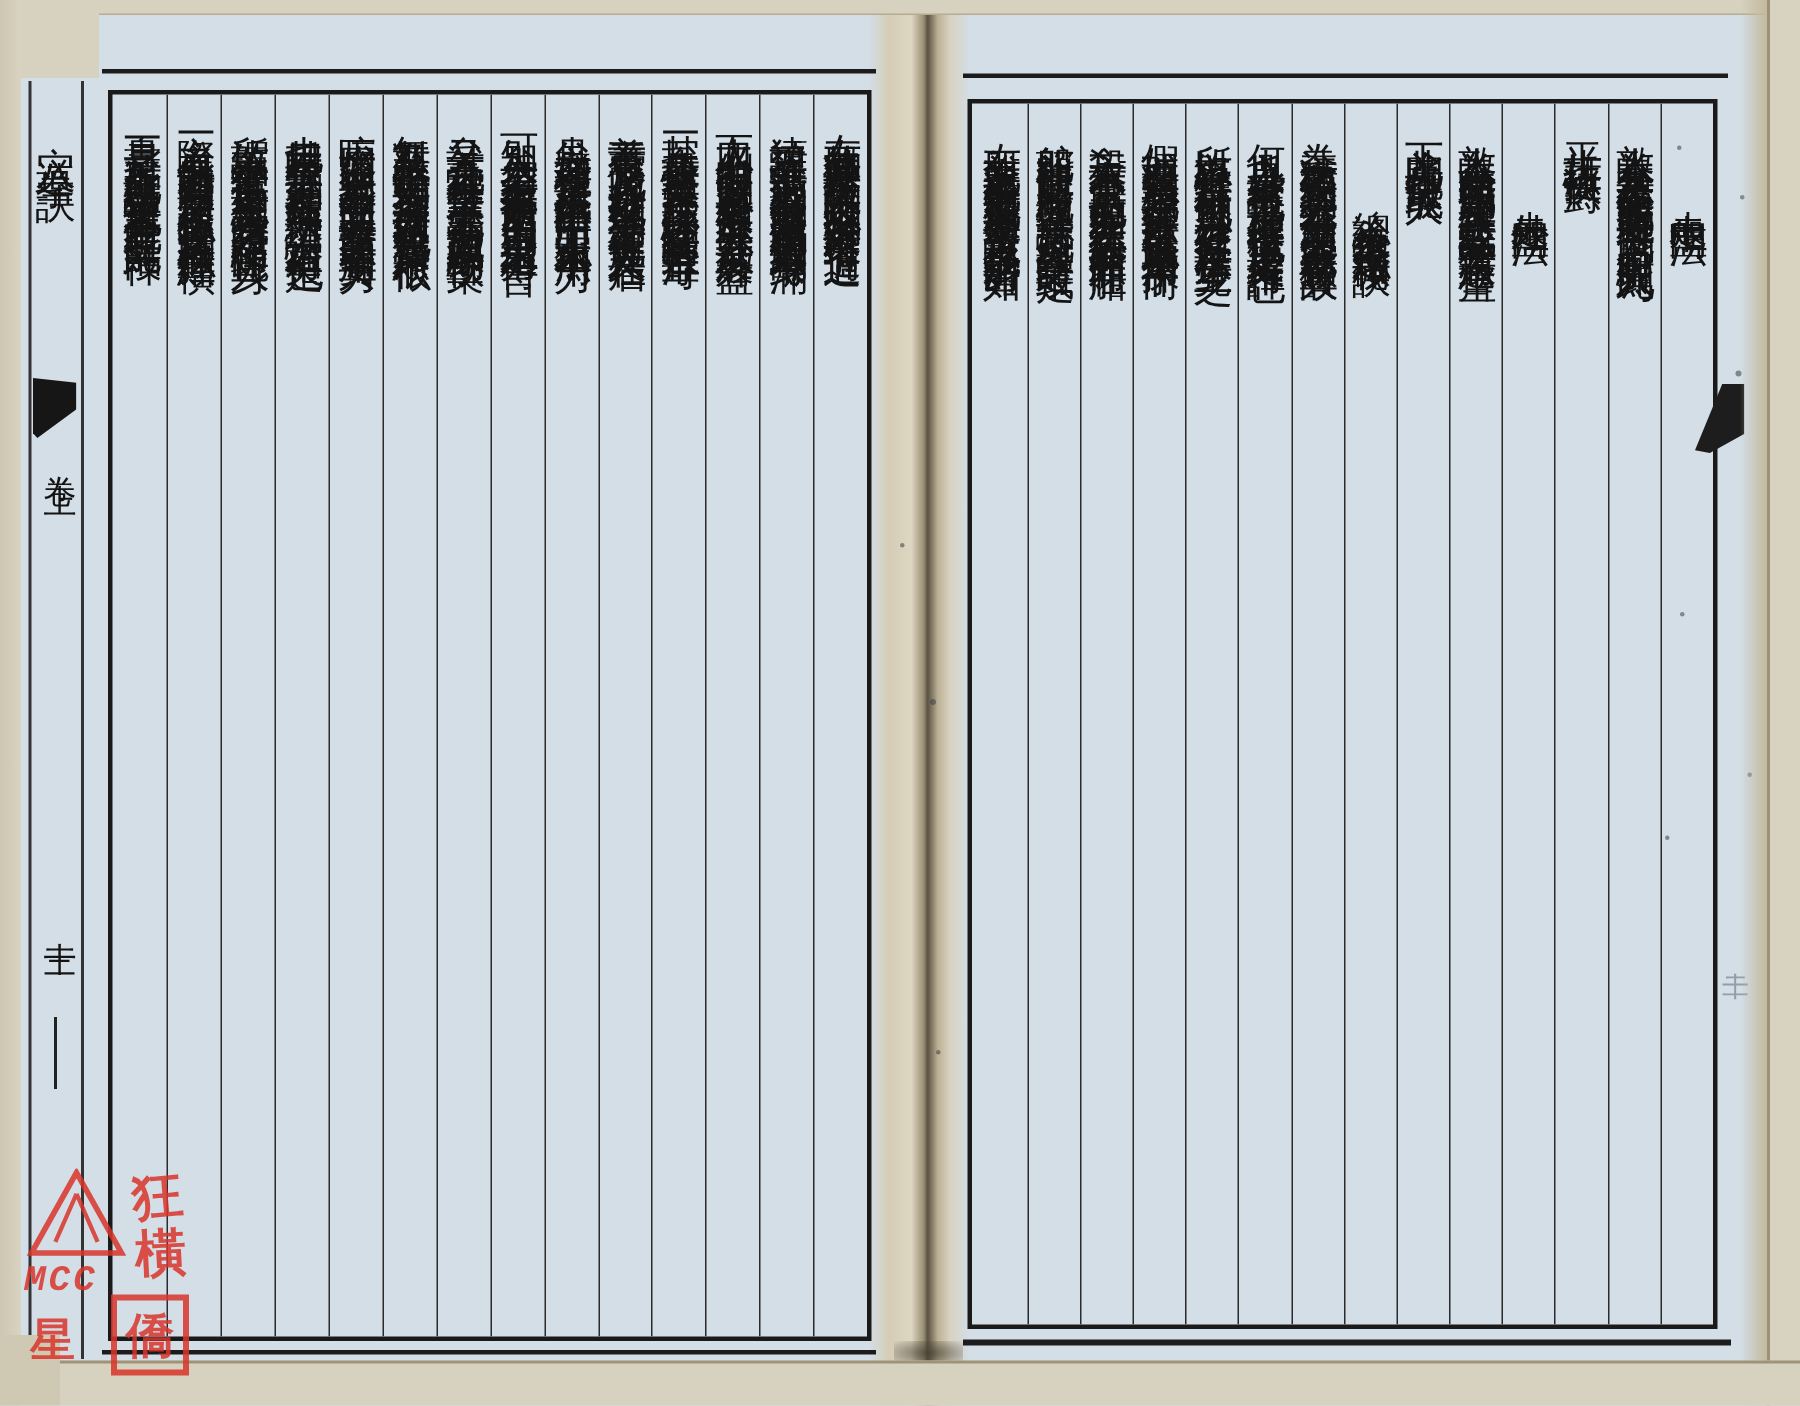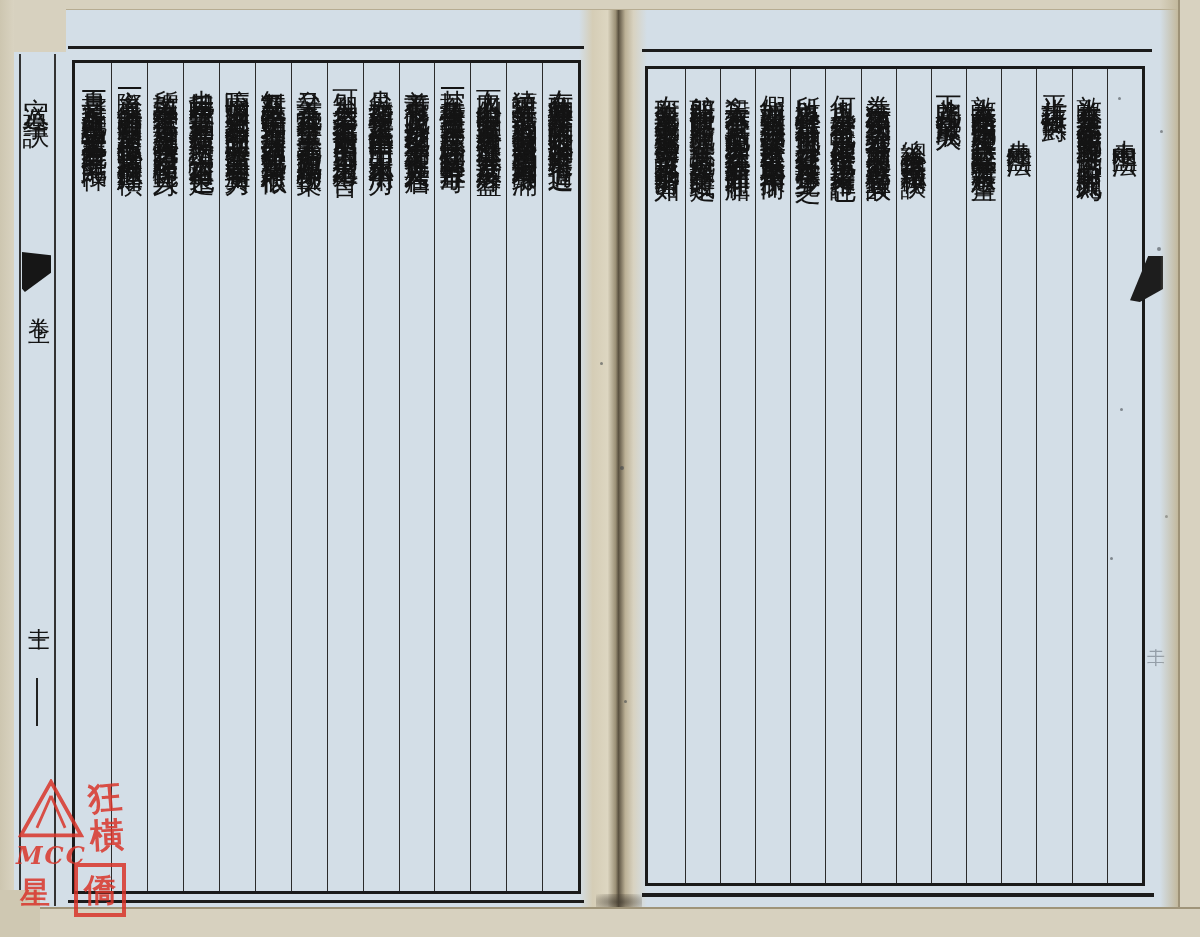--- a/index.html
+++ b/index.html
@@ -58,21 +58,21 @@
     clip-path:polygon(100% 0,100% 72%,30% 100%,0 96%,55% 0);}
   .fold-num-right{left:1144px;top:634px;writing-mode:vertical-rl;text-orientation:upright;
     font-size:18px;letter-spacing:4px;color:#49525c;opacity:.45;}
   
   .speck{position:absolute;width:3px;height:3px;border-radius:50%;background:#3a3f45;opacity:.55;}
   
   .watermark{left:10px;top:775px;width:145px;height:160px;color:#d9352a;opacity:.85;}
   .wm{position:absolute;font-weight:bold;}
   .wm-script1{left:78px;top:0px;font-size:34px;transform:rotate(-5deg);}
   .wm-script2{left:80px;top:38px;font-size:34px;transform:rotate(-3deg);}
-  .wm-letters{left:6px;top:66px;font-size:24px;font-style:italic;letter-spacing:2px;}
+  .wm-letters{left:6px;top:66px;font-size:24px;font-style:italic;letter-spacing:2px;font-family:Liberation Mono, monospace;}
   .wm-star{left:10px;top:98px;font-size:30px;}
   .wm-box{left:64px;top:88px;width:44px;height:46px;border:4px solid #d9352a;
     font-size:32px;line-height:46px;text-align:center;}
   .wm-tri{left:8px;top:4px;}
 </style>
 </head>
 <body>
 
 <div class="abs gutter"></div>
 <div class="abs gutter-smudge"></div>

